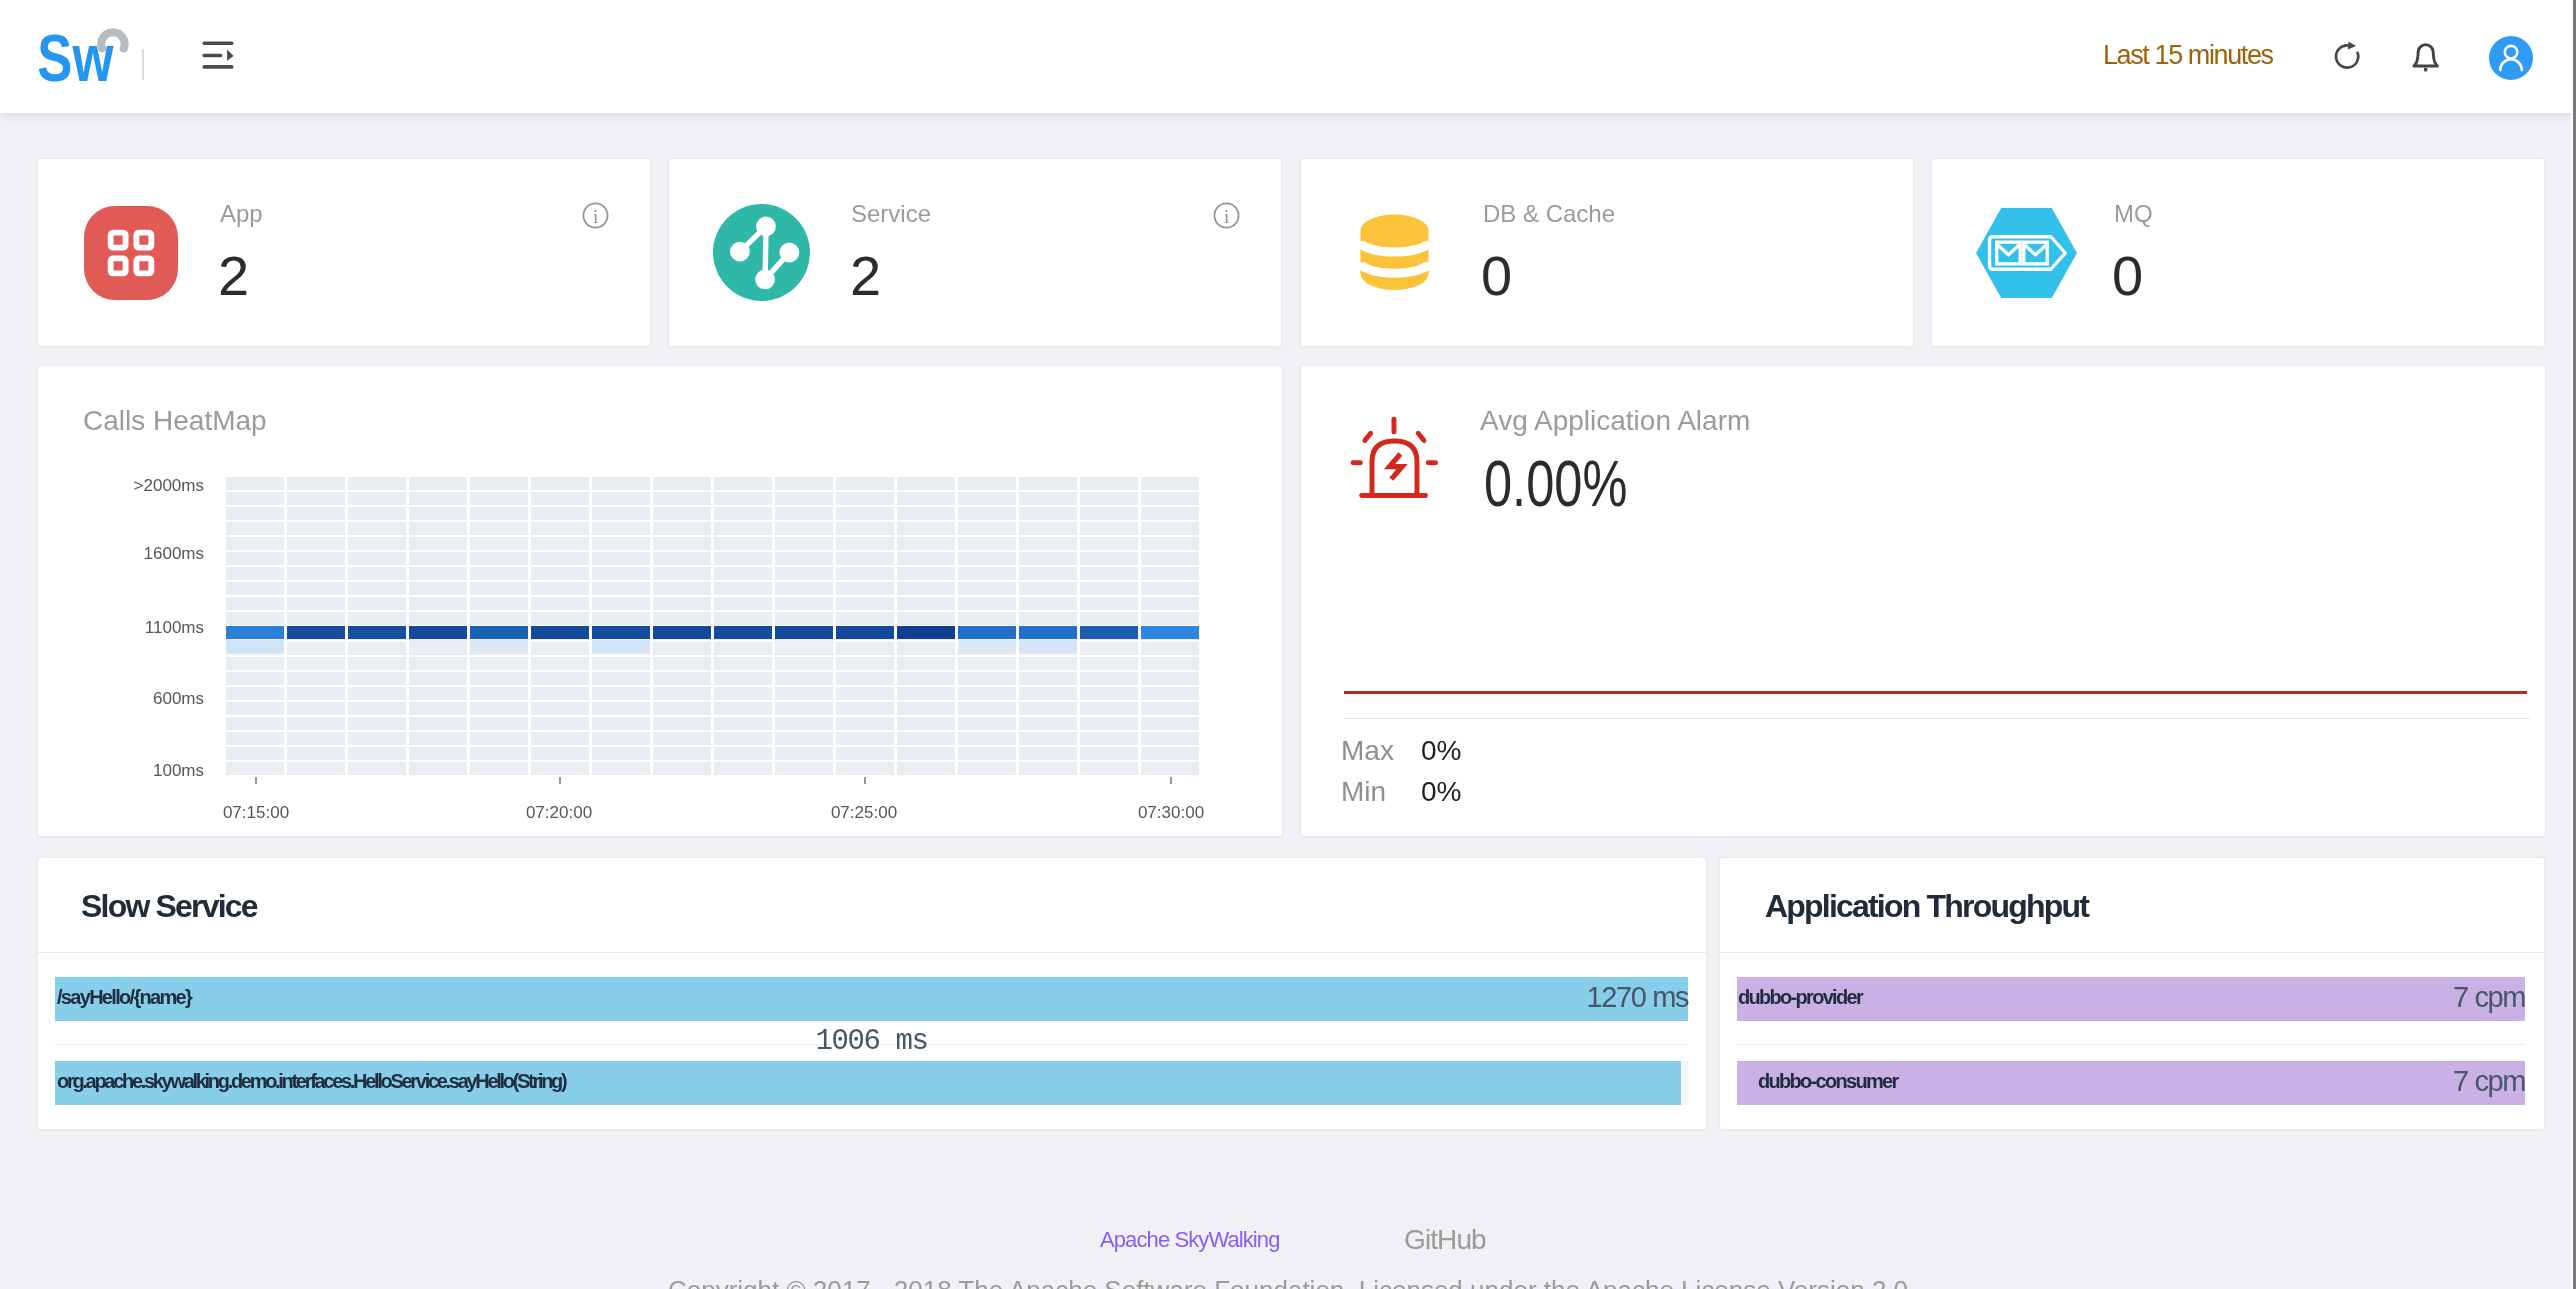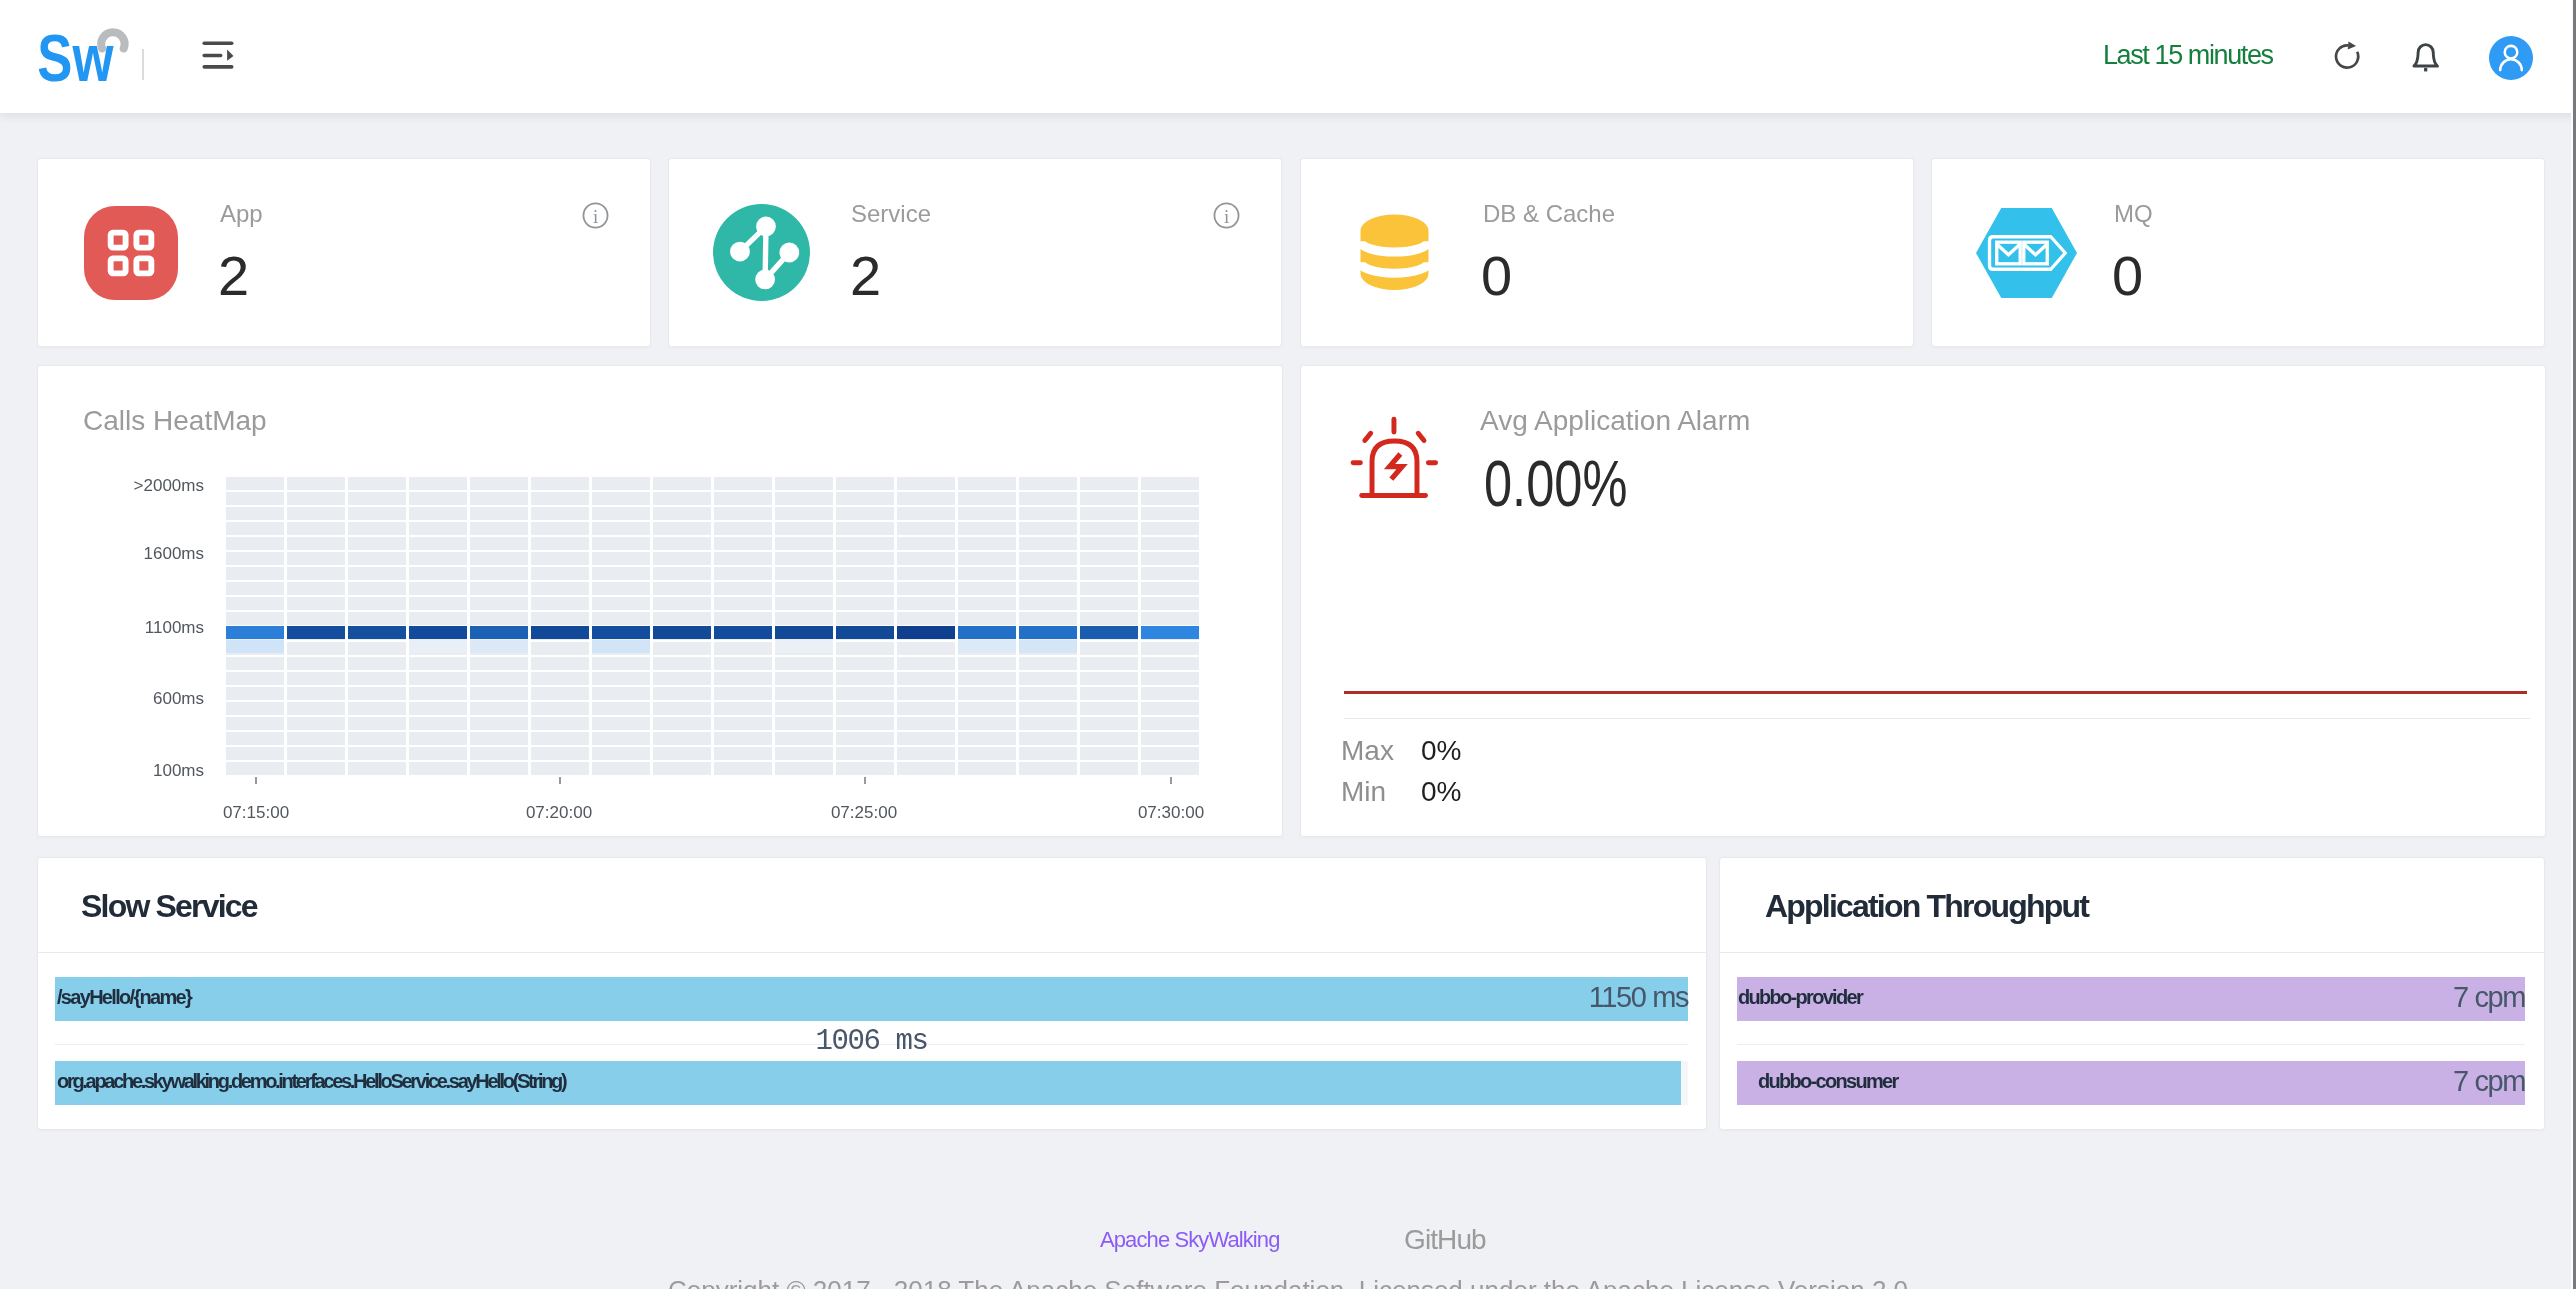--- a/index.html
+++ b/index.html
@@ -25,21 +25,21 @@
 
 <div class="abs" style="left:142px;top:49px;width:1.8px;height:31px;background:#dcdcdc;"></div>
 
 <svg class="abs" style="left:202px;top:38px;" width="36" height="38" viewBox="0 0 40 42">
   <rect x="0.5" y="3.7" width="34.5" height="4.1" rx="2" fill="#4a4a4a"></rect>
   <rect x="0.5" y="17.3" width="22.2" height="4.1" rx="2" fill="#4a4a4a"></rect>
   <path d="M27.9,12.7 L35,20 L27.9,25.2 Z" fill="#4a4a4a"></path>
   <rect x="0.5" y="30" width="34.5" height="4.1" rx="2" fill="#4a4a4a"></rect>
 </svg>
 
-<div class="abs" style="left:2103px;top:42px;font-size:27px;line-height:27px;letter-spacing:-1.4px;white-space:nowrap;color:#15803d;">Last 15 minutes</div>
+<div class="abs" style="left:2103px;top:42px;font-size:27px;line-height:27px;letter-spacing:-1.4px;white-space:nowrap;color:#a16207;">Last 15 minutes</div>
 
 <svg class="abs" style="left:2332px;top:41px;" width="32" height="31" viewBox="0 0 36 34">
   <path d="M 28.33,11.72 A 12.5,12.5 0 1 1 18.09,4.55" fill="none" stroke="#45484b" stroke-width="3"></path>
   <path d="M 18.5,0.1 L 27.1,5.3 L 17.7,9.1 Z" fill="#45484b"></path>
 </svg>
 
 <svg class="abs" style="left:2410px;top:41px;" width="31" height="34" viewBox="0 0 34 38">
   <path d="M4,28 C9,24 8.6,15 8.8,12.5 A8.4,8.4 0 0 1 25.6,12.5 C25.8,15 25.4,24 30.4,28 Z" fill="none" stroke="#3e4346" stroke-width="3.2" stroke-linejoin="round"></path>
   <line x1="17.2" y1="30" x2="17.2" y2="34" stroke="#3e4346" stroke-width="3.6"></line>
 </svg>
@@ -187,21 +187,21 @@
 <div class="abs" style="left:1421px;top:778px;font-size:28px;line-height:28px;color:#1f1f1f;">0%</div>
 
 <div class="card" style="left:37px;top:857px;width:1670px;height:273px;"></div>
 <div class="card" style="left:1719px;top:857px;width:826px;height:273px;"></div>
 
 <div class="stitle" style="left:81px;top:890px;">Slow Service</div>
 <div class="abs" style="left:38px;top:952px;width:1668px;height:0.9px;background:#e8eaec;"></div>
 
 <div class="abs" style="left:55px;top:977px;width:1633px;height:44px;background:#87ceeb;"></div>
 <div class="abs barlabel" style="left:57px;top:983px;">/sayHello/{name}</div>
-<div class="abs barvalue" style="left:55px;top:983px;width:1633px;text-align:right;">1150 ms</div>
+<div class="abs barvalue" style="left:55px;top:983px;width:1633px;text-align:right;">1270 ms</div>
 <div class="abs" style="left:55px;top:1044px;width:1633px;height:0.9px;background:#ededed;"></div>
 <div class="abs" style="left:55px;top:1061px;width:1633px;height:44px;background:#f5f6f7;"></div>
 <div class="abs" style="left:55px;top:1061px;width:1626px;height:44px;background:#87ceeb;"></div>
 <div class="abs barlabel" style="left:57px;top:1067px;letter-spacing:-2.3px;">org.apache.skywalking.demo.interfaces.HelloService.sayHello(String)</div>
 <div class="abs barvalue" style="left:55px;top:1027px;width:1633px;text-align:center;font-family:Liberation Mono, monospace;">1006 ms</div>
 
 <div class="stitle" style="left:1765px;top:890px;">Application Throughput</div>
 <div class="abs" style="left:1720px;top:952px;width:824px;height:0.9px;background:#e8eaec;"></div>
 <div class="abs" style="left:1737px;top:977px;width:788px;height:44px;background:#c9b1e5;"></div>
 <div class="abs barlabel" style="left:1738px;top:983px;">dubbo-provider</div>

